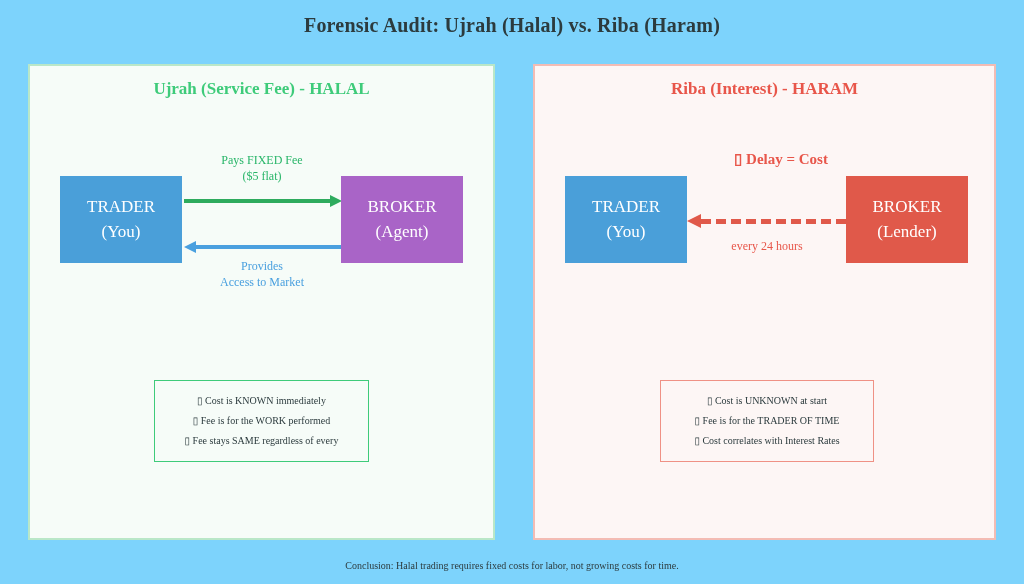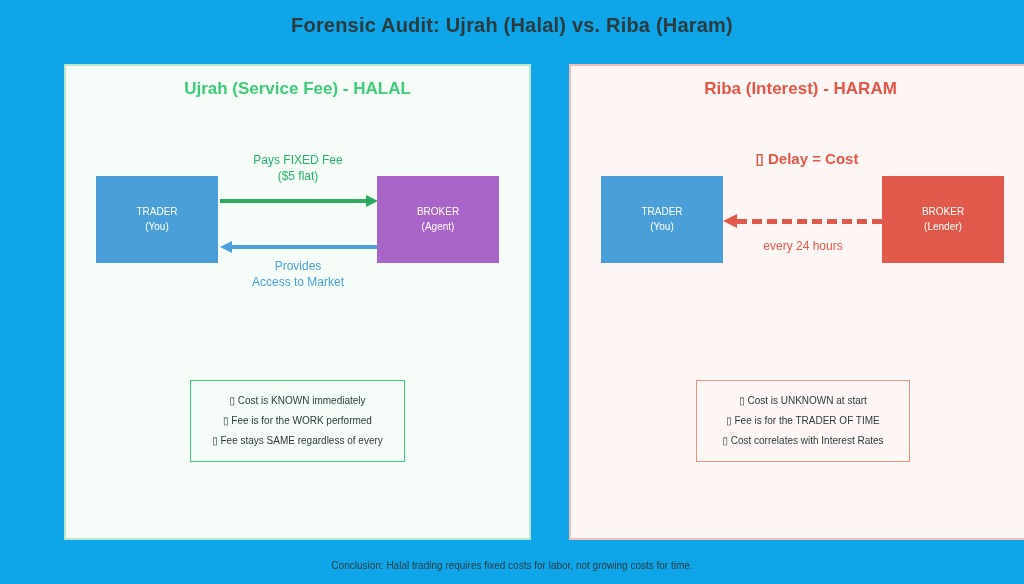--- a/index.html
+++ b/index.html
@@ -1,42 +1,42 @@
 <!DOCTYPE html>
 <html style="--dark_text: #2c3b3e; --halal_green: #3ecb7a; --halal_green_dark: #27b568; --halal_border: #b9e7c8; --halal_bg: #f6fcf8; --haram_red: #e8564a; --haram_border: #f3bcb4; --haram_bg: #fdf6f5; --haram_check_border: #ef9185; --trader_blue: #4a9fd9; --broker_purple: #a964c7; --lender_red: #e0594a; --arrow_green: #2eab5e; --arrow_blue: #4aa0df;"><head>
 <meta charset="utf-8">
 <style>
   html,body{margin:0;padding:0;background:#ffffff;}
   .canvas{
-    position:relative;width:1024px;height:584px;background:#0ea5e9;
-    font-family:Liberation Sans, sans-serif;color:var(--dark_text,#2c3b3e);
+    position:relative;width:1024px;height:584px;background:#7dd3fc;
+    font-family:Liberation Serif, serif;color:var(--dark_text,#2c3b3e);
     overflow:hidden;
   }
   .page-title{
     position:absolute;top:14px;left:0;width:1024px;text-align:center;
     font-size:20px;font-weight:600;letter-spacing:.2px;color:var(--dark_text);
   }
-  .panel{position:absolute;top:64px;height:476px;box-sizing:border-box;border-width:2px;border-style:solid;margin-left:36px;}
+  .panel{position:absolute;top:64px;height:476px;box-sizing:border-box;border-width:2px;border-style:solid;}
   .panel-halal{left:28px;width:467px;border-color:var(--halal_border,#b9e7c8);background:var(--halal_bg,#f6fcf8);}
   .panel-haram{left:533px;width:463px;border-color:var(--haram_border,#f3bcb4);background:var(--haram_bg,#fdf6f5);}
   .panel-header{position:absolute;top:13px;left:0;width:100%;text-align:center;font-size:17px;font-weight:600;}
   .panel-halal .panel-header{color:var(--halal_green);}
   .panel-haram .panel-header{color:var(--haram_red);}
   .entity{
     position:absolute;width:122px;height:87px;display:flex;align-items:center;justify-content:center;
-    text-align:center;color:#ffffff;font-size:10px;line-height:1.45;
+    text-align:center;color:#ffffff;font-size:17px;line-height:1.45;
   }
   .entity-trader{left:30px;top:110px;background:var(--trader_blue);}
   .entity-left-broker{left:311px;top:110px;background:var(--broker_purple);}
   .entity-right-broker{left:311px;top:110px;background:var(--lender_red);}
   .lbl{position:absolute;width:200px;left:132px;text-align:center;font-size:12px;line-height:1.35;}
   .lbl-green{color:var(--halal_green_dark,#27b568);top:86px;}
   .lbl-blue{color:var(--arrow_blue);top:192px;}
   .lbl-red{color:var(--haram_red);top:172px;}
-  .delay-note{position:absolute;left:86px;width:300px;top:84px;text-align:center;font-size:15px;font-weight:700;color:var(--haram_red);}
+  .delay-note{position:absolute;left:96px;width:300px;top:84px;text-align:center;font-size:15px;font-weight:700;color:var(--haram_red);}
   .arrow-line{position:absolute;height:4px;}
   .arrow-green-line{left:154px;top:133px;width:146px;background:var(--arrow_green);}
   .arrow-blue-line{left:166px;top:179px;width:146px;background:var(--arrow_blue);}
   .arrow-red-line{left:166px;top:153px;width:145px;height:0;border-top:5px dashed var(--lender_red);}
   .head{position:absolute;width:0;height:0;}
   .head-green{left:300px;top:129px;border-top:6px solid transparent;border-bottom:6px solid transparent;border-left:12px solid var(--arrow_green);}
   .head-blue{left:154px;top:175px;border-top:6px solid transparent;border-bottom:6px solid transparent;border-right:12px solid var(--arrow_blue);}
   .head-red{left:152px;top:148px;border-top:7px solid transparent;border-bottom:7px solid transparent;border-right:14px solid var(--lender_red);}
   .checklist{
     position:absolute;top:314px;box-sizing:border-box;text-align:center;

